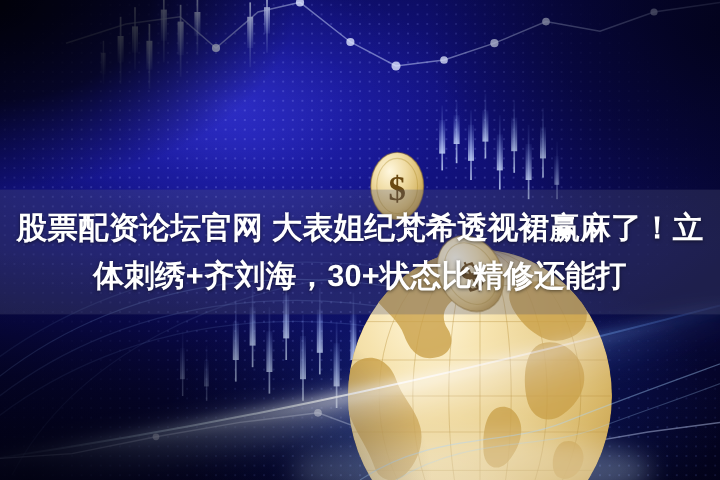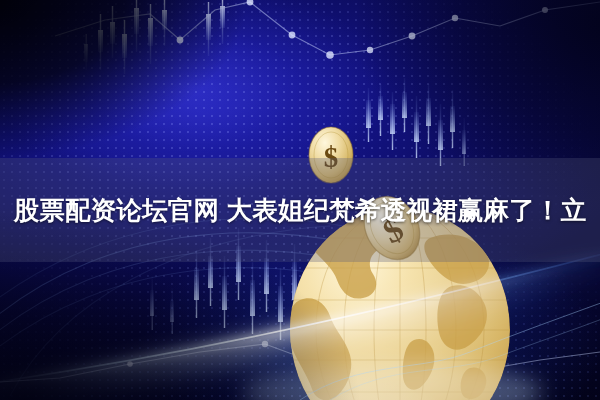--- a/index.html
+++ b/index.html
@@ -324,15 +324,16 @@
       <ellipse cx="392" cy="228" rx="20" ry="27" fill="none" stroke="#a98626" stroke-opacity=".32" stroke-width=".9"></ellipse>
       <text x="392" y="242" text-anchor="middle" font-family="'Liberation Serif','DejaVu Serif',serif" font-size="34" font-weight="700" fill="#6b4a12">$</text>
     </g>
   </svg>
 
   <div class="layer" id="bg-corner-dark"></div>
 
   <div id="headline-band"></div>
   <div id="headline-wrap">
     <div class="headline-line">股票配资论坛官网 大表姐纪梵希透视裙赢麻了！立</div>
+    <div class="headline-line">体刺绣+齐刘海，30+状态比精修还能打</div>
   </div>
 
 </div>
 
 </body></html>

